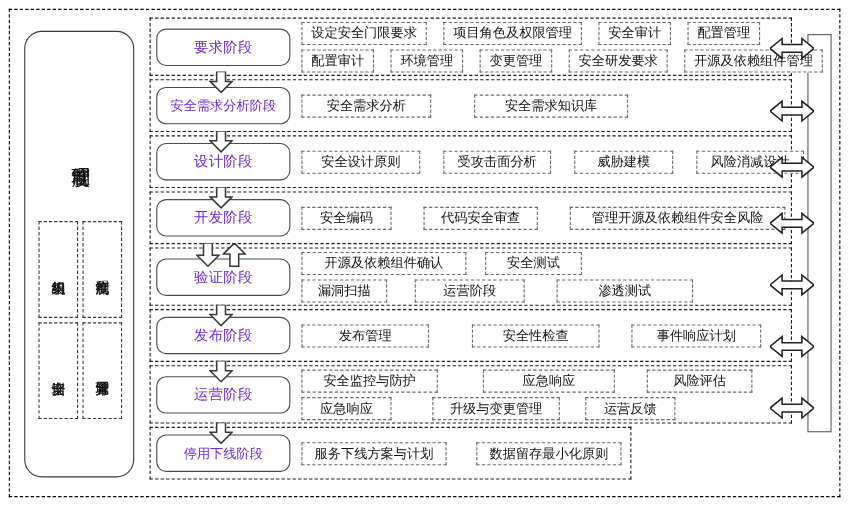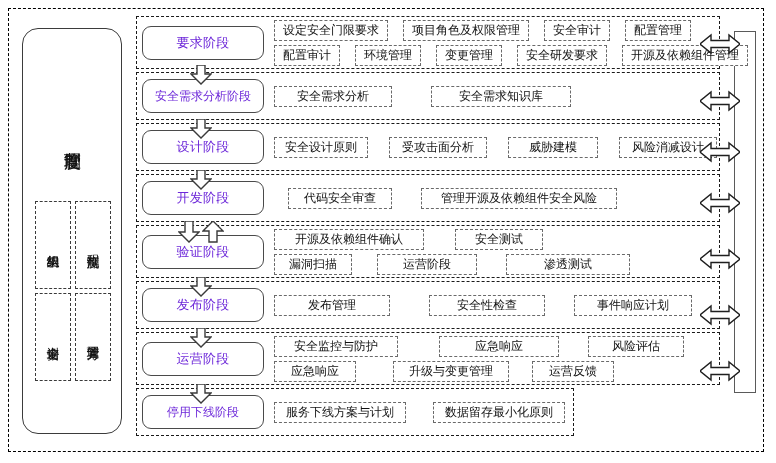--- a/index.html
+++ b/index.html
@@ -228,44 +228,45 @@
           <div class="act" style="width:118px;">安全需求分析</div>
           <div class="act" style="width:140px;margin-left:24px;">安全需求知识库</div>
         </div>
       </div>
     </div>
 
     <div class="row" style="height:48px;">
       <div class="phase">设计阶段</div>
       <div class="acts">
         <div class="act-line">
-          <div class="act" style="width:94px;">安全设计原则</div>
+          <div class="act" style="width:108px;">安全设计原则</div>
           <div class="act" style="width:98px;margin-left:6px;">受攻击面分析</div>
           <div class="act" style="width:90px;margin-left:6px;">威胁建模</div>
           <div class="act" style="width:98px;margin-left:6px;">风险消减设计</div>
         </div>
       </div>
     </div>
 
     <div class="row" style="height:48px;">
       <div class="phase">开发阶段</div>
       <div class="acts">
         <div class="act-line">
+          <div class="act" style="width:82px;">安全编码</div>
           <div class="act" style="width:104px;margin-left:14px;">代码安全审查</div>
           <div class="act" style="width:196px;margin-left:14px;">管理开源及依赖组件安全风险</div>
         </div>
       </div>
     </div>
 
     <div class="row" style="height:53px;">
       <div class="phase">验证阶段</div>
       <div class="acts">
         <div class="act-line">
           <div class="act" style="width:150px;">开源及依赖组件确认</div>
-          <div class="act" style="width:88px;margin-left:16px;">安全测试</div>
+          <div class="act" style="width:88px;margin-left:2px;">安全测试</div>
         </div>
         <div class="act-line">
           <div class="act" style="width:78px;">漏洞扫描</div>
           <div class="act" style="width:100px;margin-left:10px;">运营阶段</div>
           <div class="act" style="width:124px;margin-left:14px;">渗透测试</div>
         </div>
       </div>
     </div>
 
     <div class="row" style="height:48px;">

